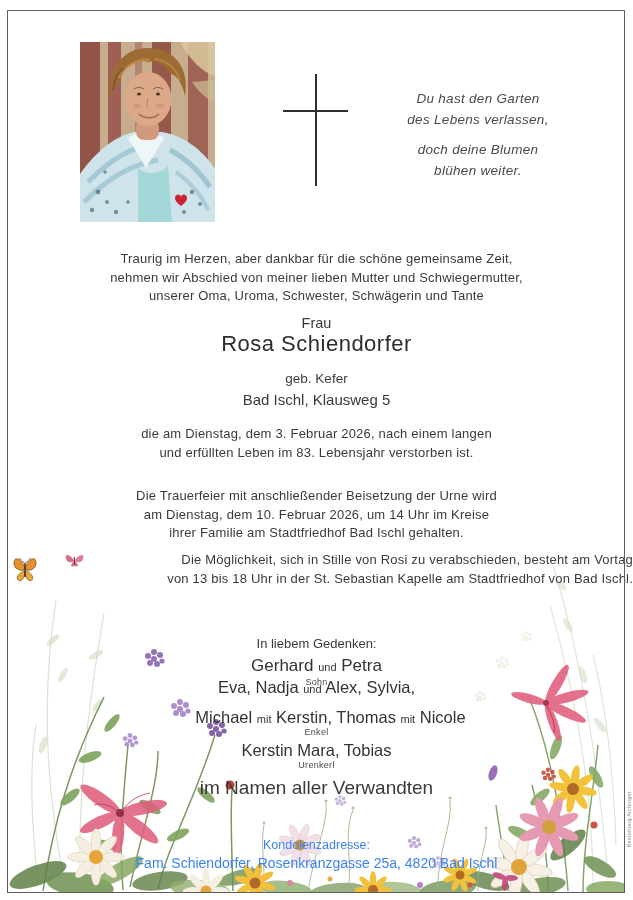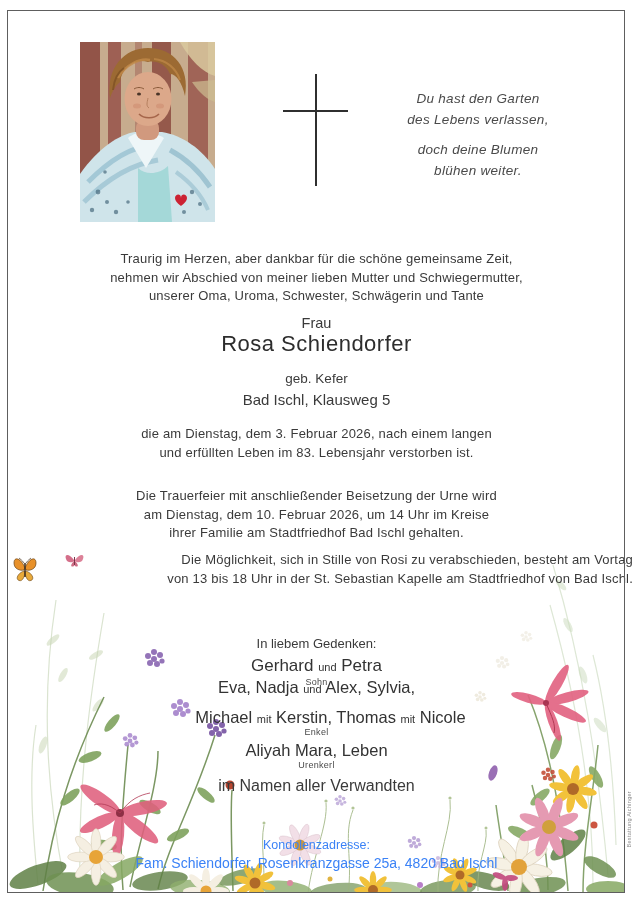--- a/index.html
+++ b/index.html
@@ -26,21 +26,21 @@
   .mourner-line{font-size:16.5px;color:#333;}
   .mourner-line .conj{font-size:11px;}
   .son-line{top:656px;font-size:17px;}
   .role{font-size:9px;color:#4a4a4a;letter-spacing:.3px;}
   .son-role{top:677px;}
   .grand1{top:678px;}
   .grand2{top:708px;padding-left:28px;}
   .grand-role{top:727px;}
   .great{top:741px;}
   .great-role{top:760px;}
-  .closing{top:777px;font-size:16px;}
+  .closing{top:777px;font-size:19px;}
   .cond{color:#3b82f6;}
   .cond-label{top:838px;font-size:12.5px;}
   .cond-addr{top:855px;font-size:14px;}
   .floral{position:absolute;left:8px;top:545px;width:616px;height:348px;z-index:1;}
   .bfly{position:absolute;z-index:2;}
   .bfly-orange{left:12px;top:555px;width:26px;height:28px;}
   .bfly-pink{left:64px;top:551px;width:21px;height:17px;}
   .credit{position:absolute;left:626px;top:791px;writing-mode:vertical-rl;transform:rotate(180deg);
           font-size:5.5px;letter-spacing:.3px;color:#8f8f8f;z-index:6;white-space:nowrap;}
 </style>
@@ -151,21 +151,21 @@
   </div>
   <div class="tb grand2 mourner-line">
     <span>Michael</span>
     <span class="conj">mit</span>
     <span>Kerstin, Thomas</span>
     <span class="conj">mit</span>
     <span>Nicole</span>
   </div>
   <div class="tb role grand-role">Enkel</div>
 
-  <div class="tb great mourner-line">Aliyah Mara, Leben</div>
+  <div class="tb great mourner-line">Kerstin Mara, Tobias</div>
   <div class="tb role great-role">Urenkerl</div>
 
   <div class="tb closing">im Namen aller Verwandten</div>
 
   <div class="tb cond cond-label">Kondolenzadresse:</div>
   <div class="tb cond cond-addr">Fam. Schiendorfer, Rosenkranzgasse 25a, 4820 Bad Ischl</div>
 
   <svg class="bfly bfly-orange" viewBox="0 0 26 28">
     <path d="M13,13 C9,3 2,1 2,8 C2,14 8,16 12,15 Z" fill="#e8912a" stroke="#6a4518" stroke-width="0.7"></path>
     <path d="M12,16 C6,18 3,24 7,25.5 C11,27 13,20 13,17 Z" fill="#e8a93a" stroke="#6a4518" stroke-width="0.6"></path>

